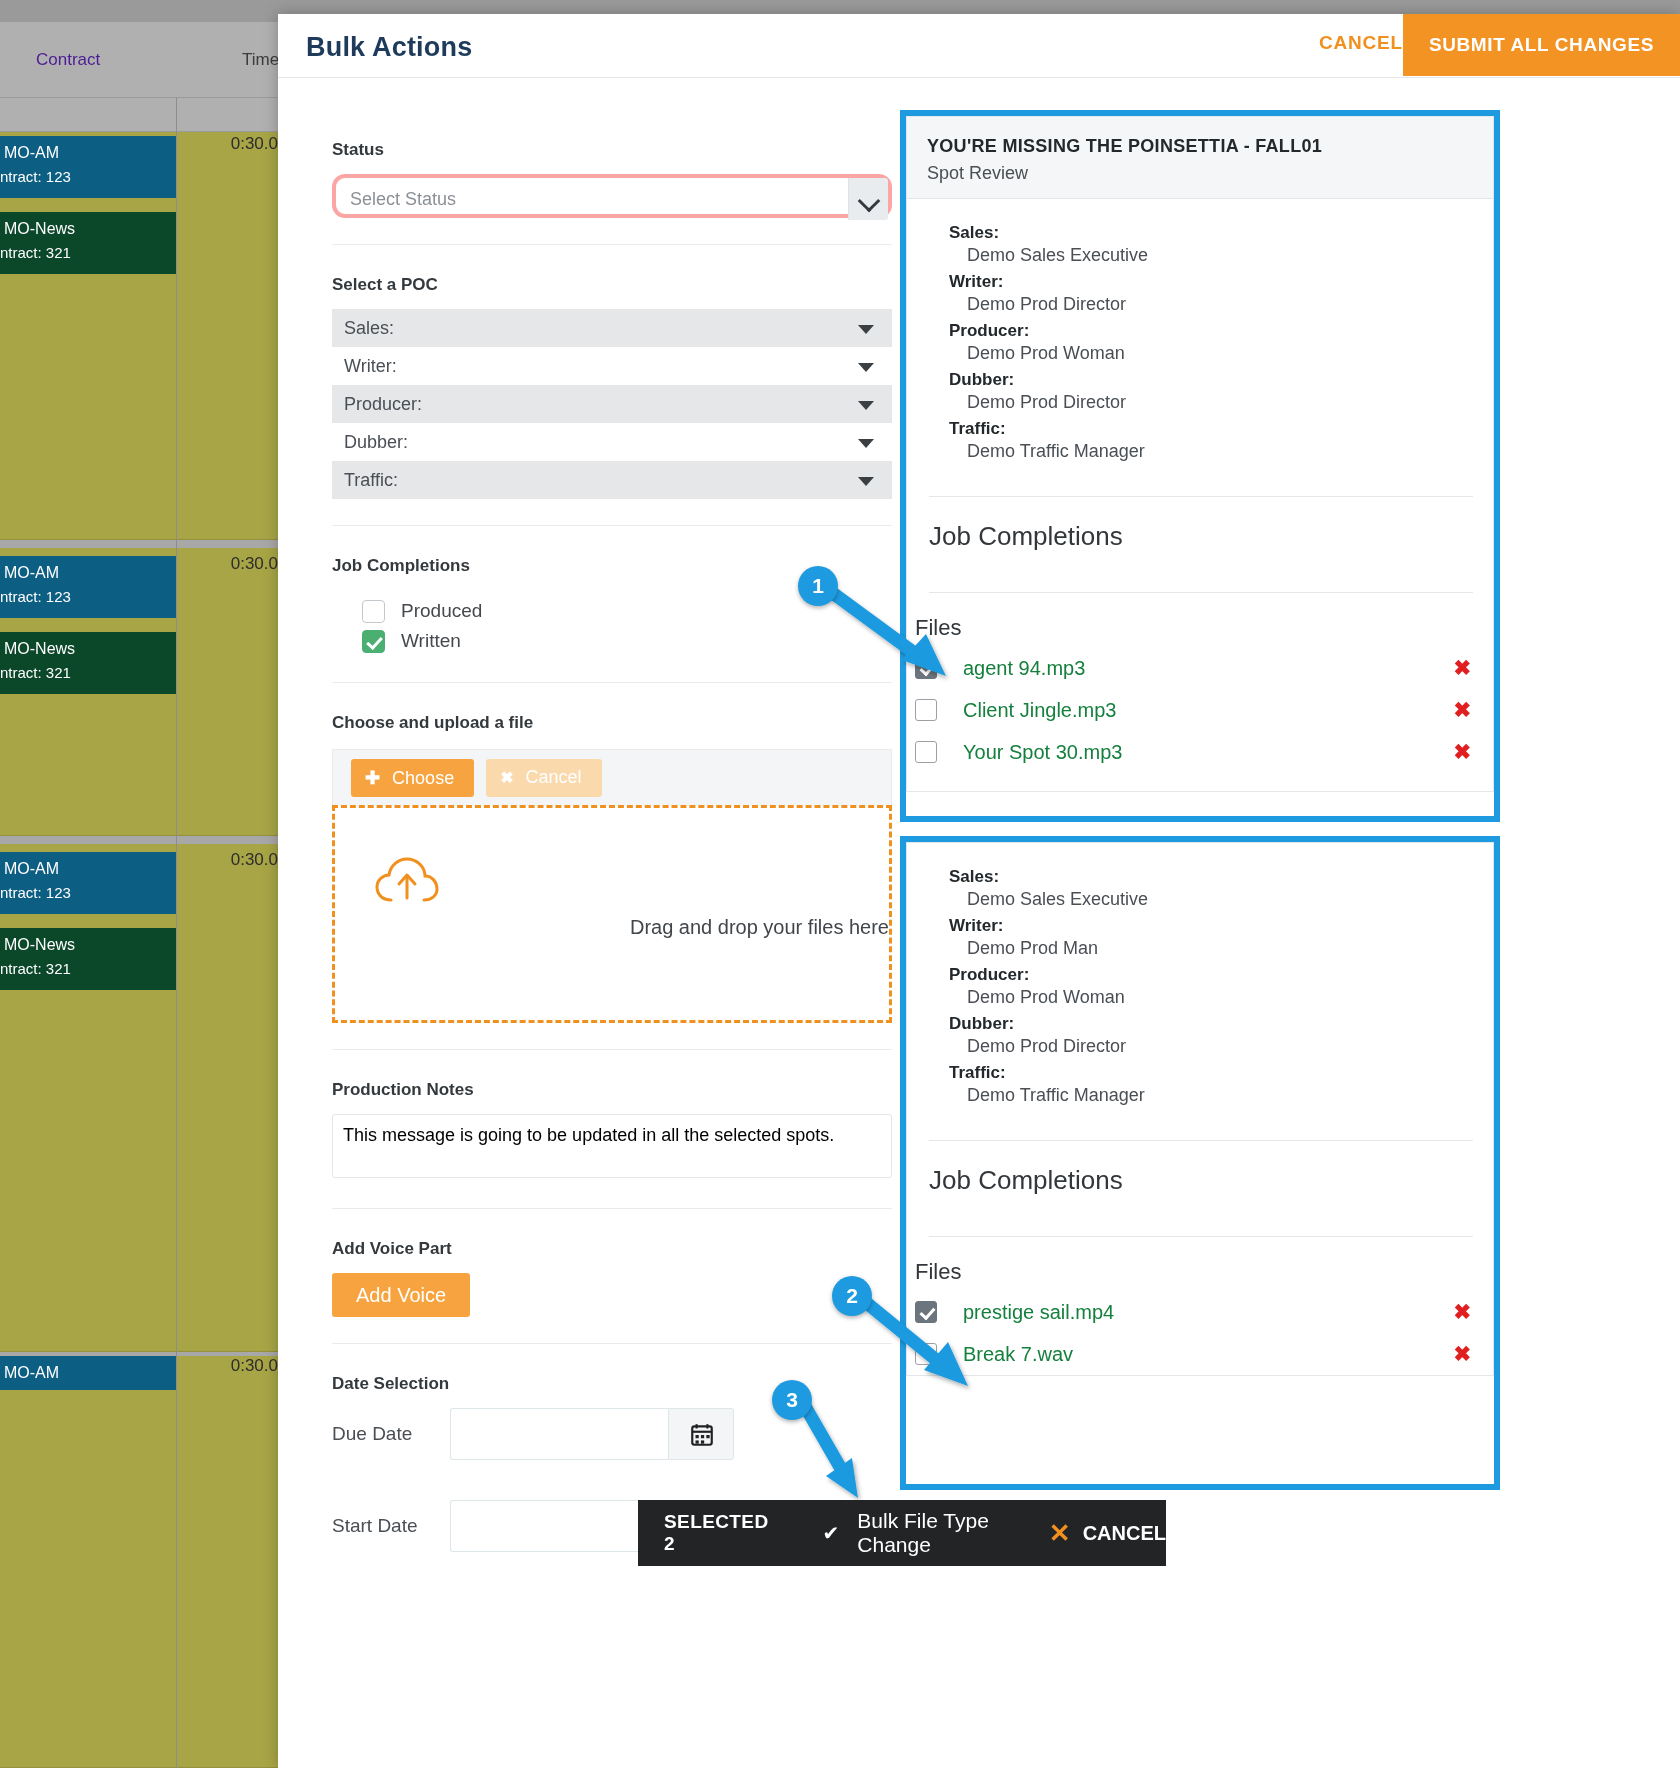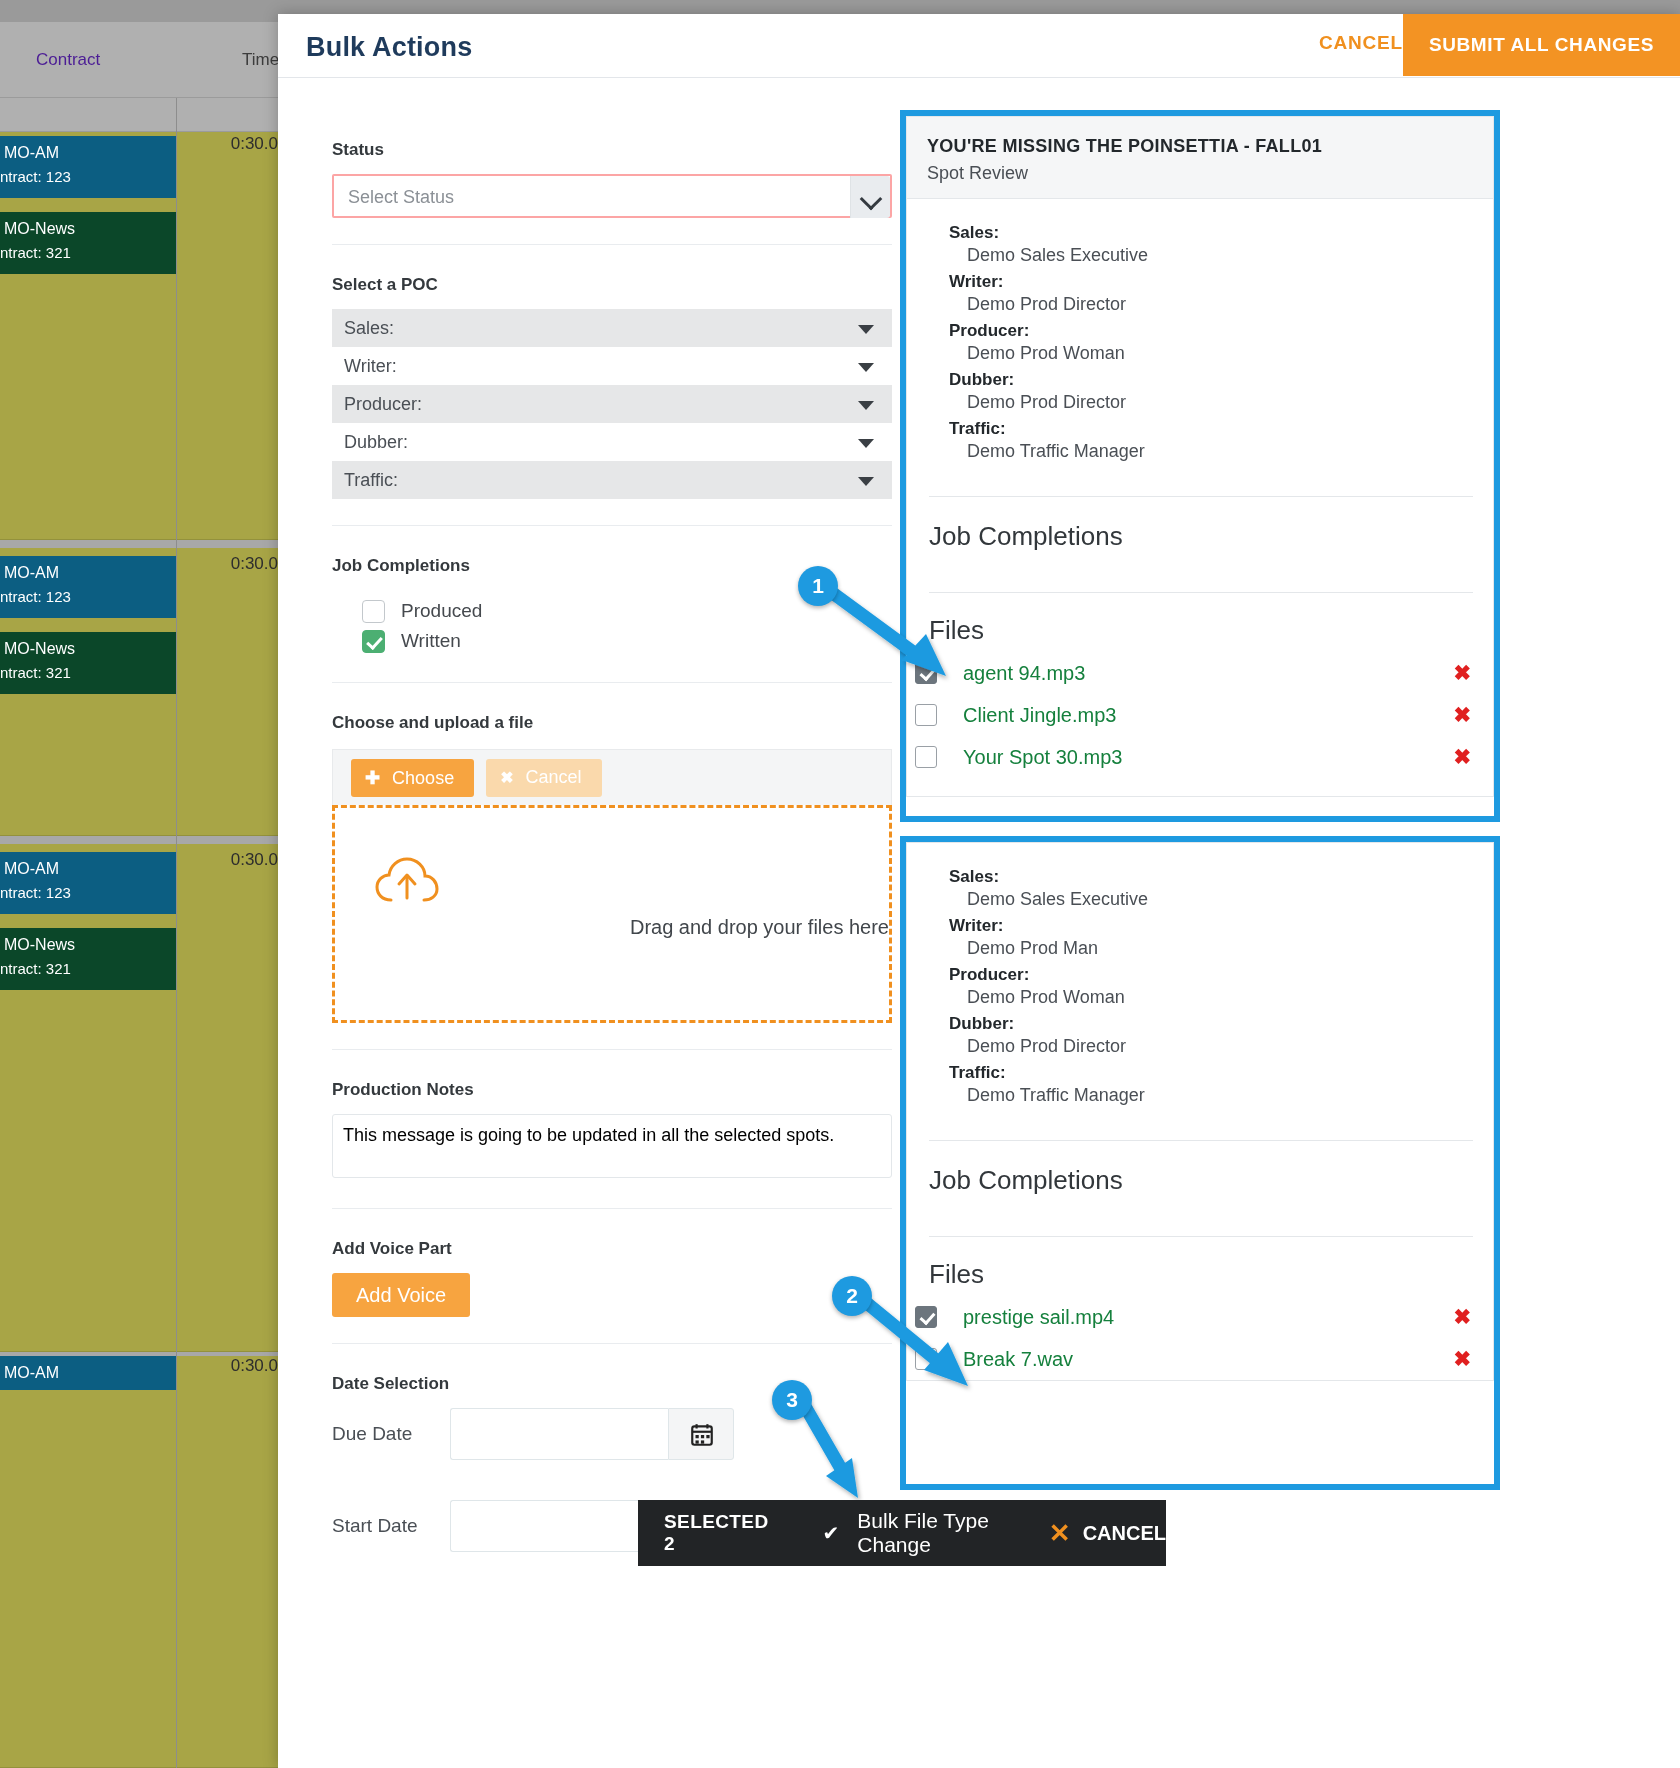--- a/index.html
+++ b/index.html
@@ -44,22 +44,22 @@
                     background: #f39323; color: #fff; border: none; font-size: 19px; font-weight: bold;
                     letter-spacing: .6px; cursor: pointer; font-family: inherit; }
 
   
   .form-col { position: absolute; left: 54px; top: 96px; width: 560px; }
   .sec { border-bottom: 1px solid #e9ecef; padding: 0 0 26px 0; }
   .sec:last-child { border-bottom: none; }
   .sec-label { font-size: 17px; font-weight: bold; color: #34393d; margin-bottom: 14px; }
   .sec-top-pad { padding-top: 30px; }
 
-  .select-status { position: relative; width: 560px; height: 44px; border: 2px solid #fca5a5;
-                   border-radius: 2px; background: #fff; }
+  .select-status { position: relative; width: 560px; height: 44px; border: 4px solid #fca5a5;
+                   border-radius: 13px; background: #fff; }
   .select-status .ph { position: absolute; left: 14px; top: 11px; font-size: 18px; color: #8b9096; }
   .select-status .caret { position: absolute; right: 0; top: 0; width: 40px; height: 42px;
                           background: #e9ecef; border-left: 1px solid #dfe3e6; border-radius: 0 3px 3px 0; }
   .select-status .caret:after { content: ""; position: absolute; left: 12px; top: 15px;
     width: 13px; height: 13px; border-right: 3px solid #343a40; border-bottom: 3px solid #343a40;
     transform: rotate(45deg); }
 
   .poc-row { position: relative; height: 38px; line-height: 38px; padding-left: 12px;
              font-size: 18px; color: #4a4f55; }
   .poc-row.alt { background: #e6e7e8; }
@@ -105,21 +105,21 @@
   .hl { border: 6px solid #1e9ae0; position: relative; background: #fff; }
   .card { background: #fff; border: 1px solid #e4e7ea; border-top: none; }
   .card-head { background: #f5f6f7; border-bottom: 1px solid #e4e7ea; padding: 16px 20px 14px 20px; }
   .card-title { font-size: 18px; font-weight: bold; color: #23282c; letter-spacing: .3px; line-height: 1.45; }
   .card-sub { font-size: 18px; color: #4a4f55; margin-top: 4px; }
   .card-body { padding: 22px 20px 10px 42px; }
   .poc-k { font-size: 17px; font-weight: bold; color: #23282c; margin-top: 2px; }
   .poc-v { font-size: 18px; color: #4a4f55; margin: 2px 0 6px 18px; }
   .card-sep { border-top: 1px solid #e4e7ea; margin: 18px 20px 0 22px; }
   .card-h2 { font-size: 26px; color: #32373b; font-weight: normal; padding: 24px 0 22px 22px; }
-  .files-h { font-size: 26px; color: #32373b; font-weight: normal; padding: 22px 0 6px 22px; }
+  .files-h { font-size: 22px; color: #32373b; font-weight: normal; padding: 22px 0 6px 8px; }
   .file-row { display: flex; align-items: center; height: 42px; padding-left: 8px; }
   .fchk { width: 22px; height: 22px; border: 1px solid #9aa0a6; border-radius: 3px; background: #fff;
           position: relative; flex: none; }
   .fchk.on { background: #6c757d; border-color: #6c757d; }
   .fchk.on:after { content: ""; position: absolute; left: 7px; top: 3px; width: 6px; height: 11px;
     border-right: 3px solid #fff; border-bottom: 3px solid #fff; transform: rotate(42deg); }
   .fname { margin-left: 26px; font-size: 20px; color: #15803d; flex: 1; }
   .fdel { color: #e02020; font-size: 21px; font-weight: bold; margin-right: 22px; cursor: pointer; }
 
   

